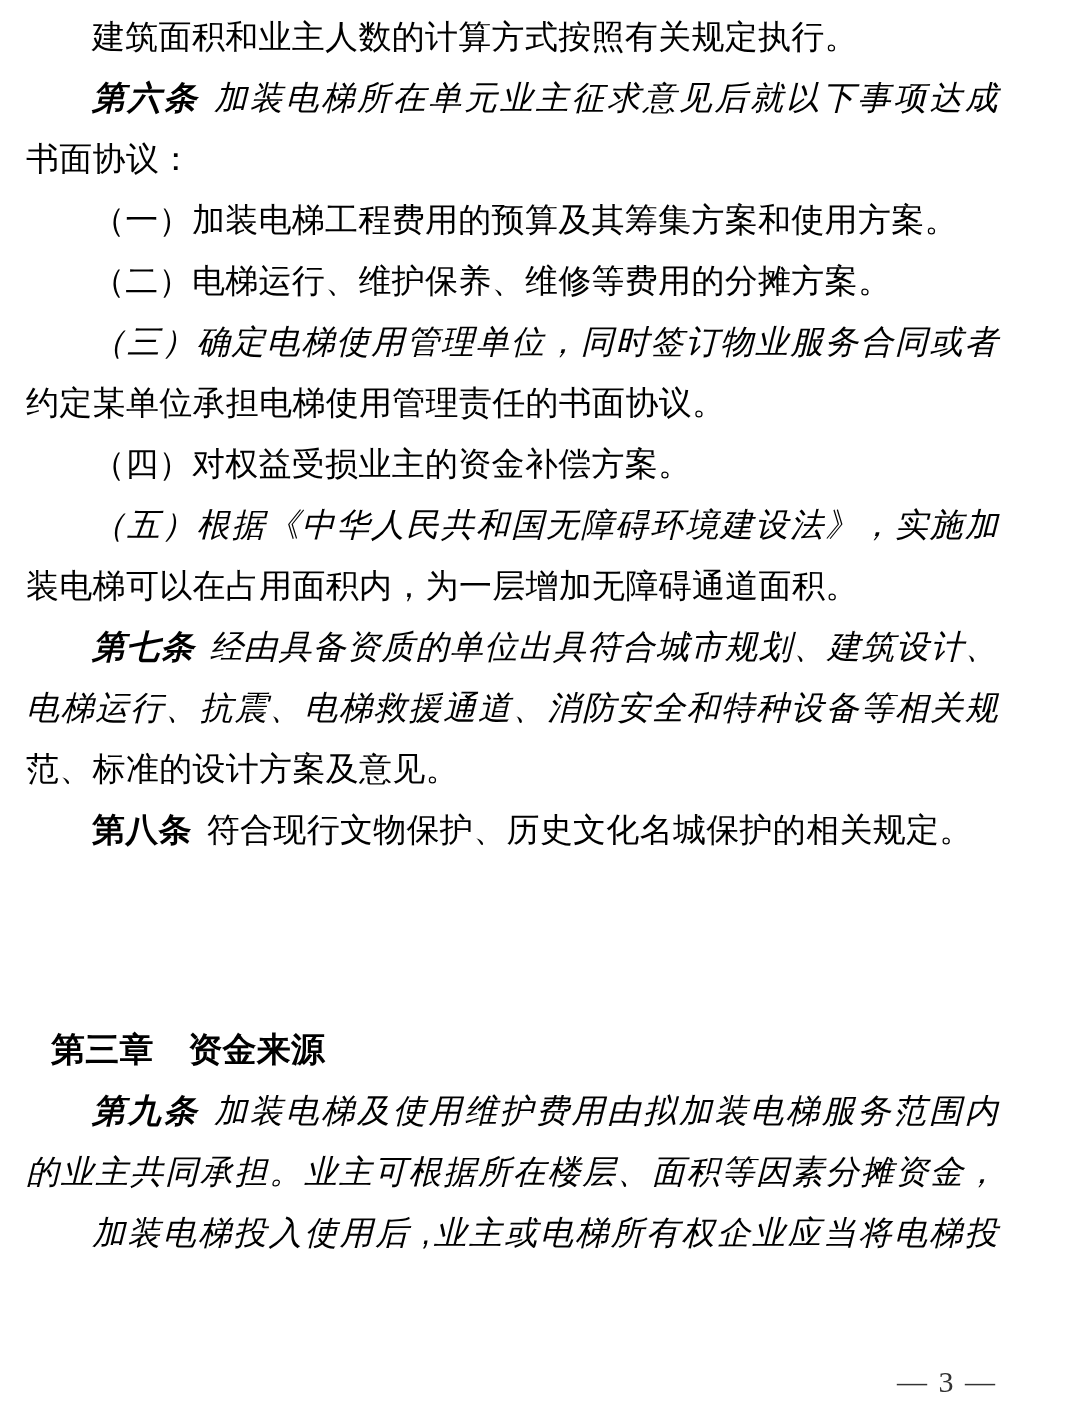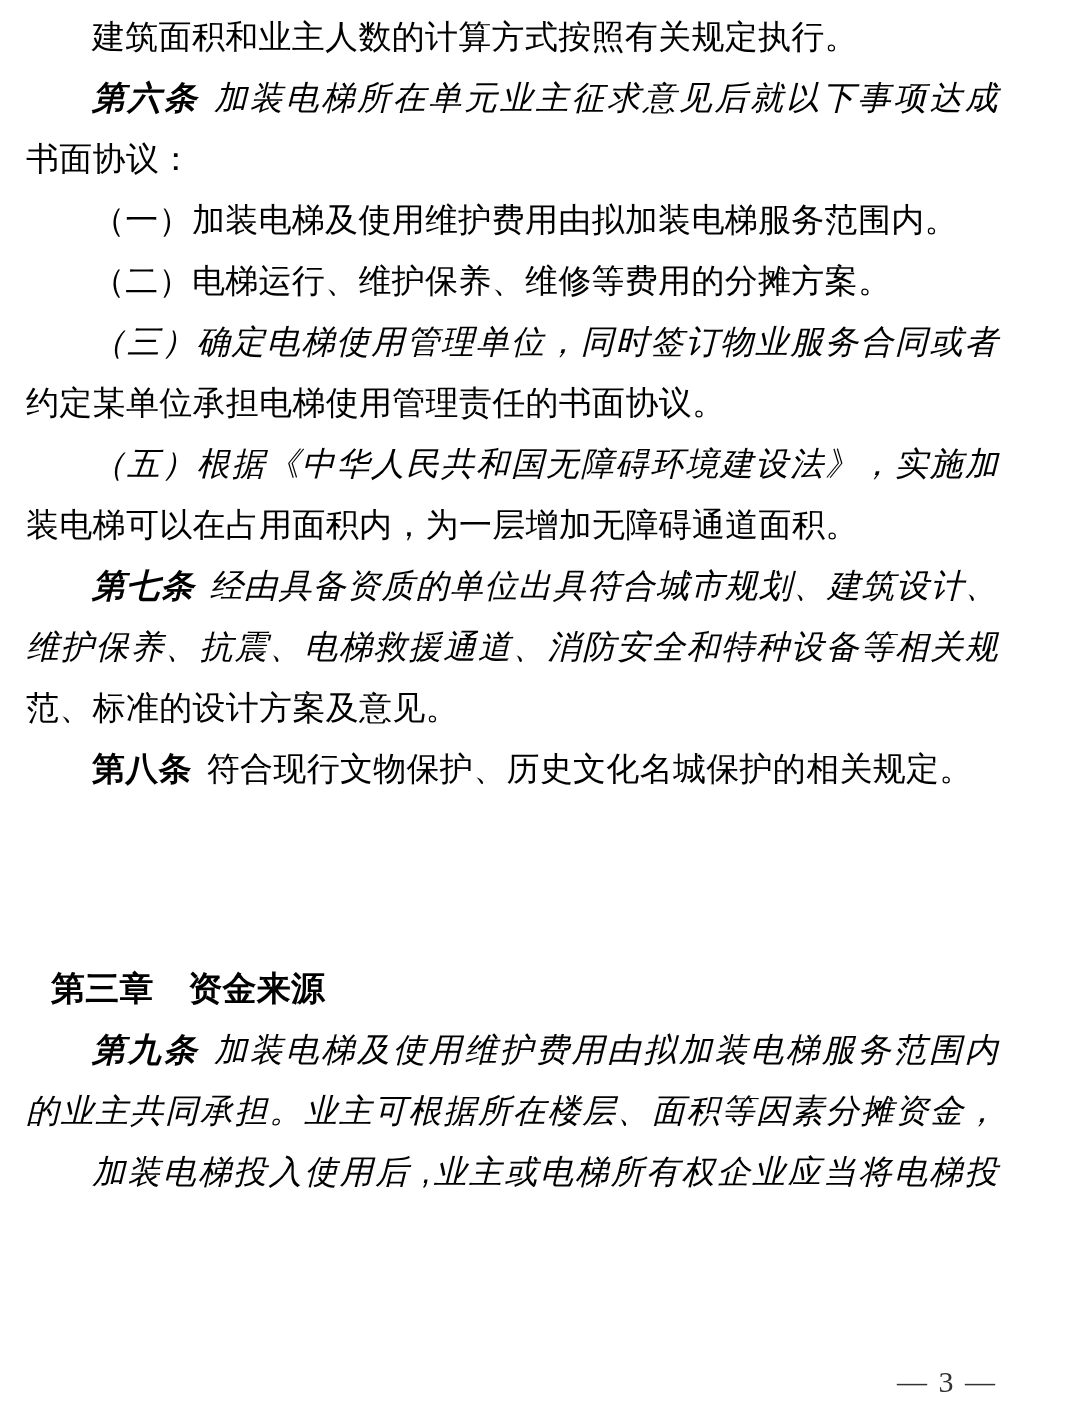--- a/index.html
+++ b/index.html
@@ -64,36 +64,37 @@
 
 <div class="page">
   <div class="content">
 
     <p class="ln in"><span>建筑面积和业主人数的计算方式按照有关规定执行。</span></p>
 
     <p class="ln in j"><b class="lead">第六条</b><span>加装电梯所在单元业主征求意见后就以下事项达成</span></p>
 
     <p class="ln"><span>书面协议：</span></p>
 
-    <p class="ln in"><span>（一）加装电梯及使用维护费用由拟加装电梯服务范围内。</span></p>
+    <p class="ln in"><span>（一）加装电梯工程费用的预算及其筹集方案和使用方案。</span></p>
 
     <p class="ln in"><span>（二）电梯运行、维护保养、维修等费用的分摊方案。</span></p>
 
     <p class="ln in j"><span>（三）确定电梯使用管理单位，同时签订物业服务合同或者</span></p>
 
     <p class="ln"><span>约定某单位承担电梯使用管理责任的书面协议。</span></p>
 
+    <p class="ln in"><span>（四）对权益受损业主的资金补偿方案。</span></p>
 
     <p class="ln in j"><span>（五）根据《中华人民共和国无障碍环境建设法》，实施加</span></p>
 
     <p class="ln"><span>装电梯可以在占用面积内，为一层增加无障碍通道面积。</span></p>
 
     <p class="ln in j"><b class="lead">第七条</b><span>经由具备资质的单位出具符合城市规划、建筑设计、</span></p>
 
-    <p class="ln j"><span>维护保养、抗震、电梯救援通道、消防安全和特种设备等相关规</span></p>
+    <p class="ln j"><span>电梯运行、抗震、电梯救援通道、消防安全和特种设备等相关规</span></p>
 
     <p class="ln"><span>范、标准的设计方案及意见。</span></p>
 
     <p class="ln in"><b class="lead">第八条</b><span>符合现行文物保护、历史文化名城保护的相关规定。</span></p>
 
     <h2 class="chapter">第三章　资金来源</h2>
 
     <p class="ln in j"><b class="lead">第九条</b><span>加装电梯及使用维护费用由拟加装电梯服务范围内</span></p>
 
     <p class="ln j"><span>的业主共同承担。业主可根据所在楼层、面积等因素分摊资金，</span></p>

